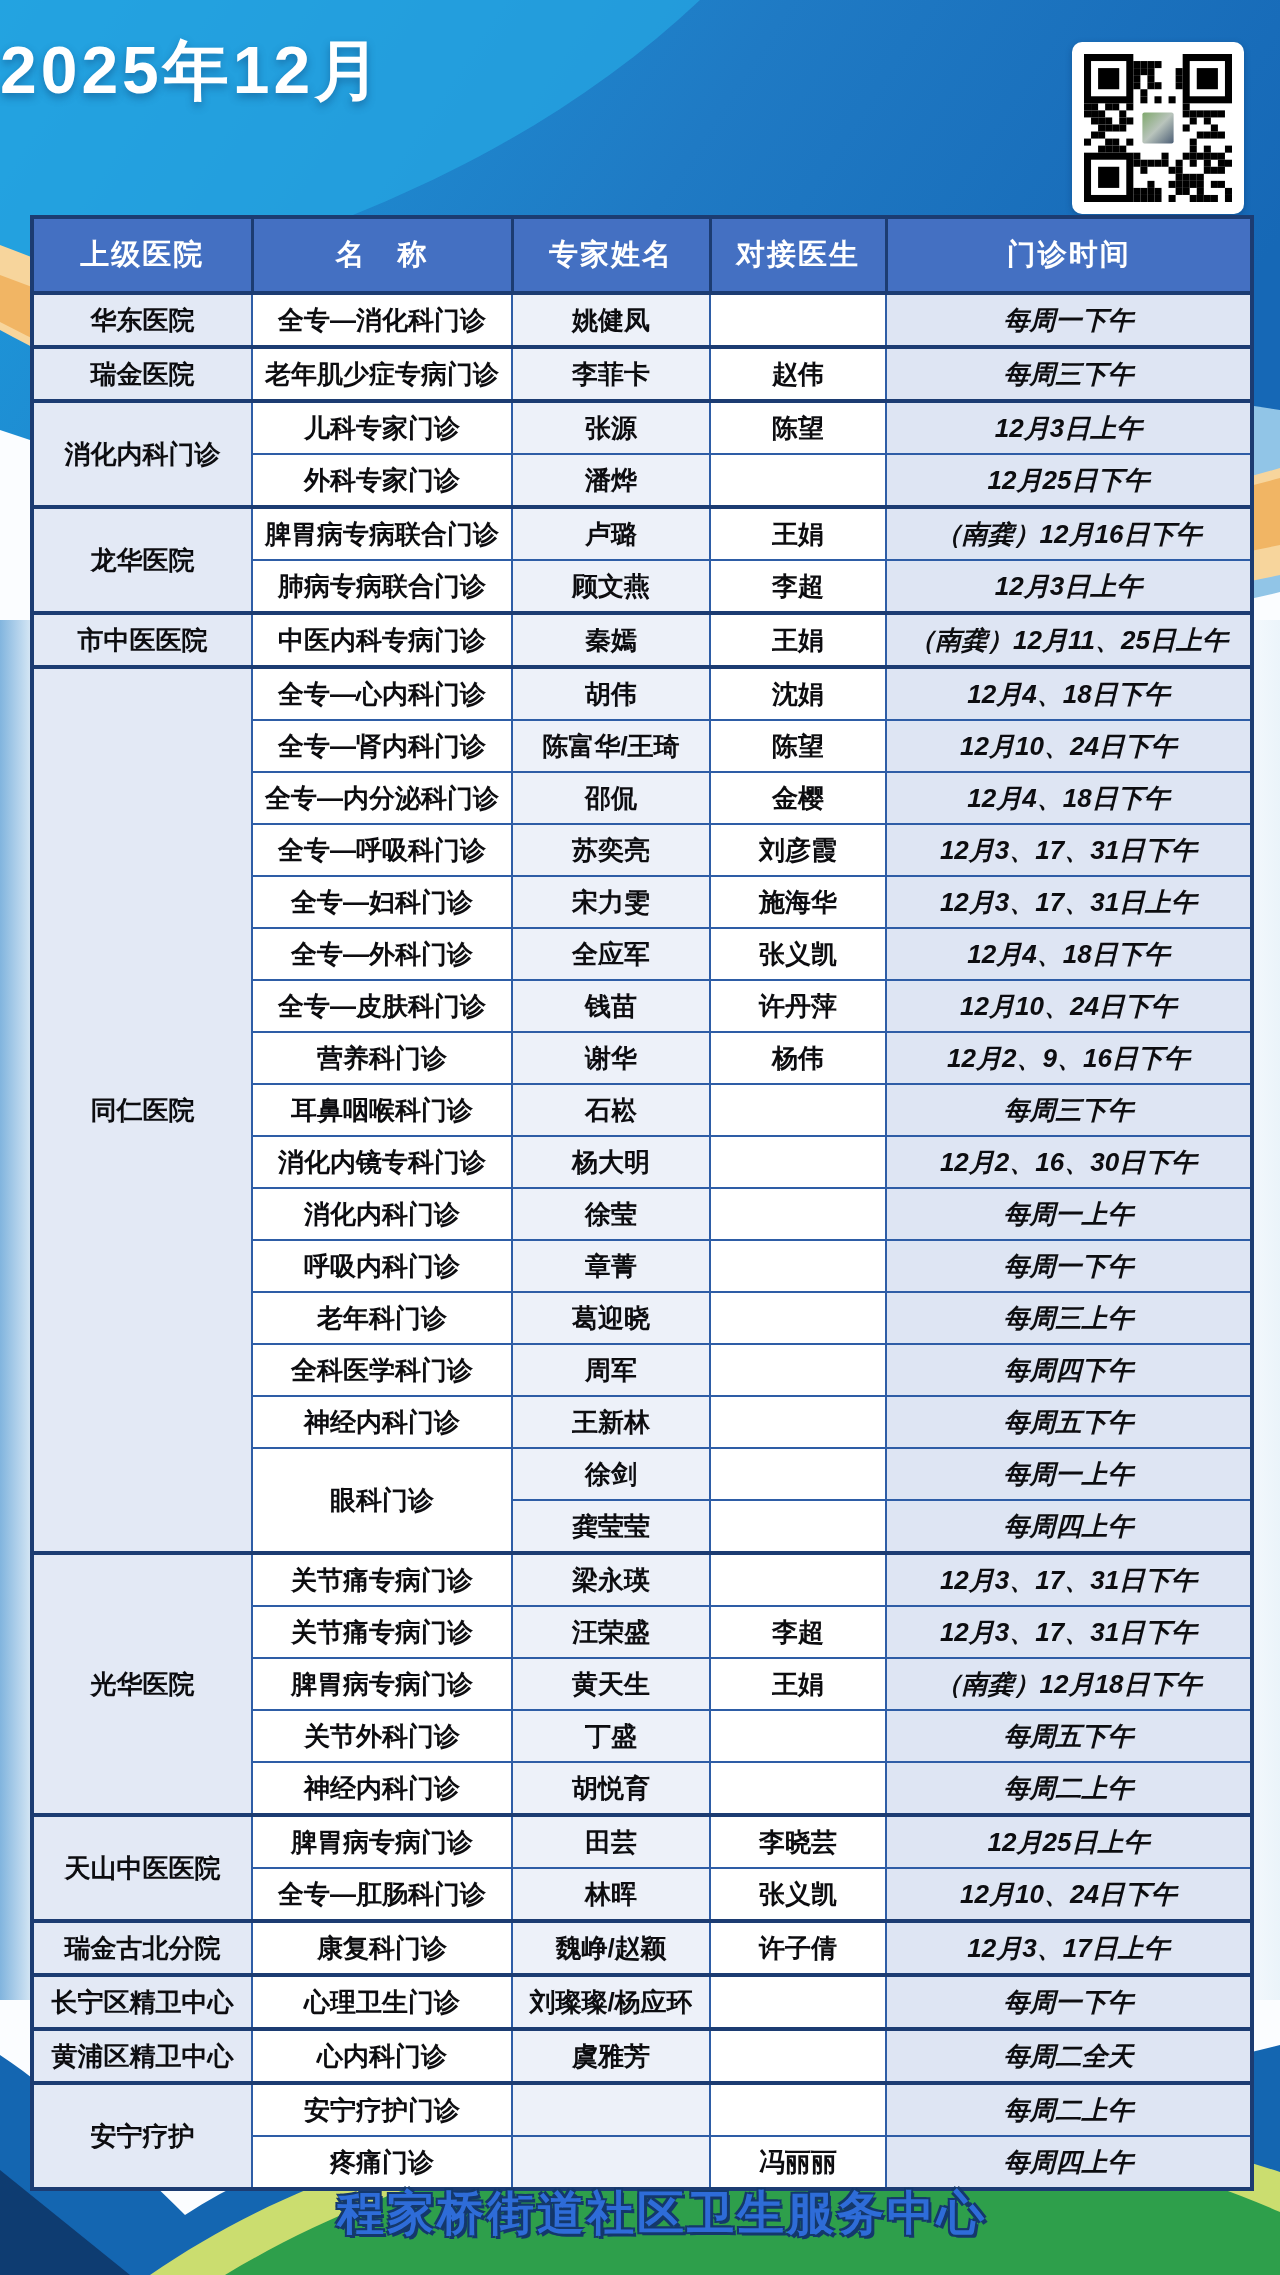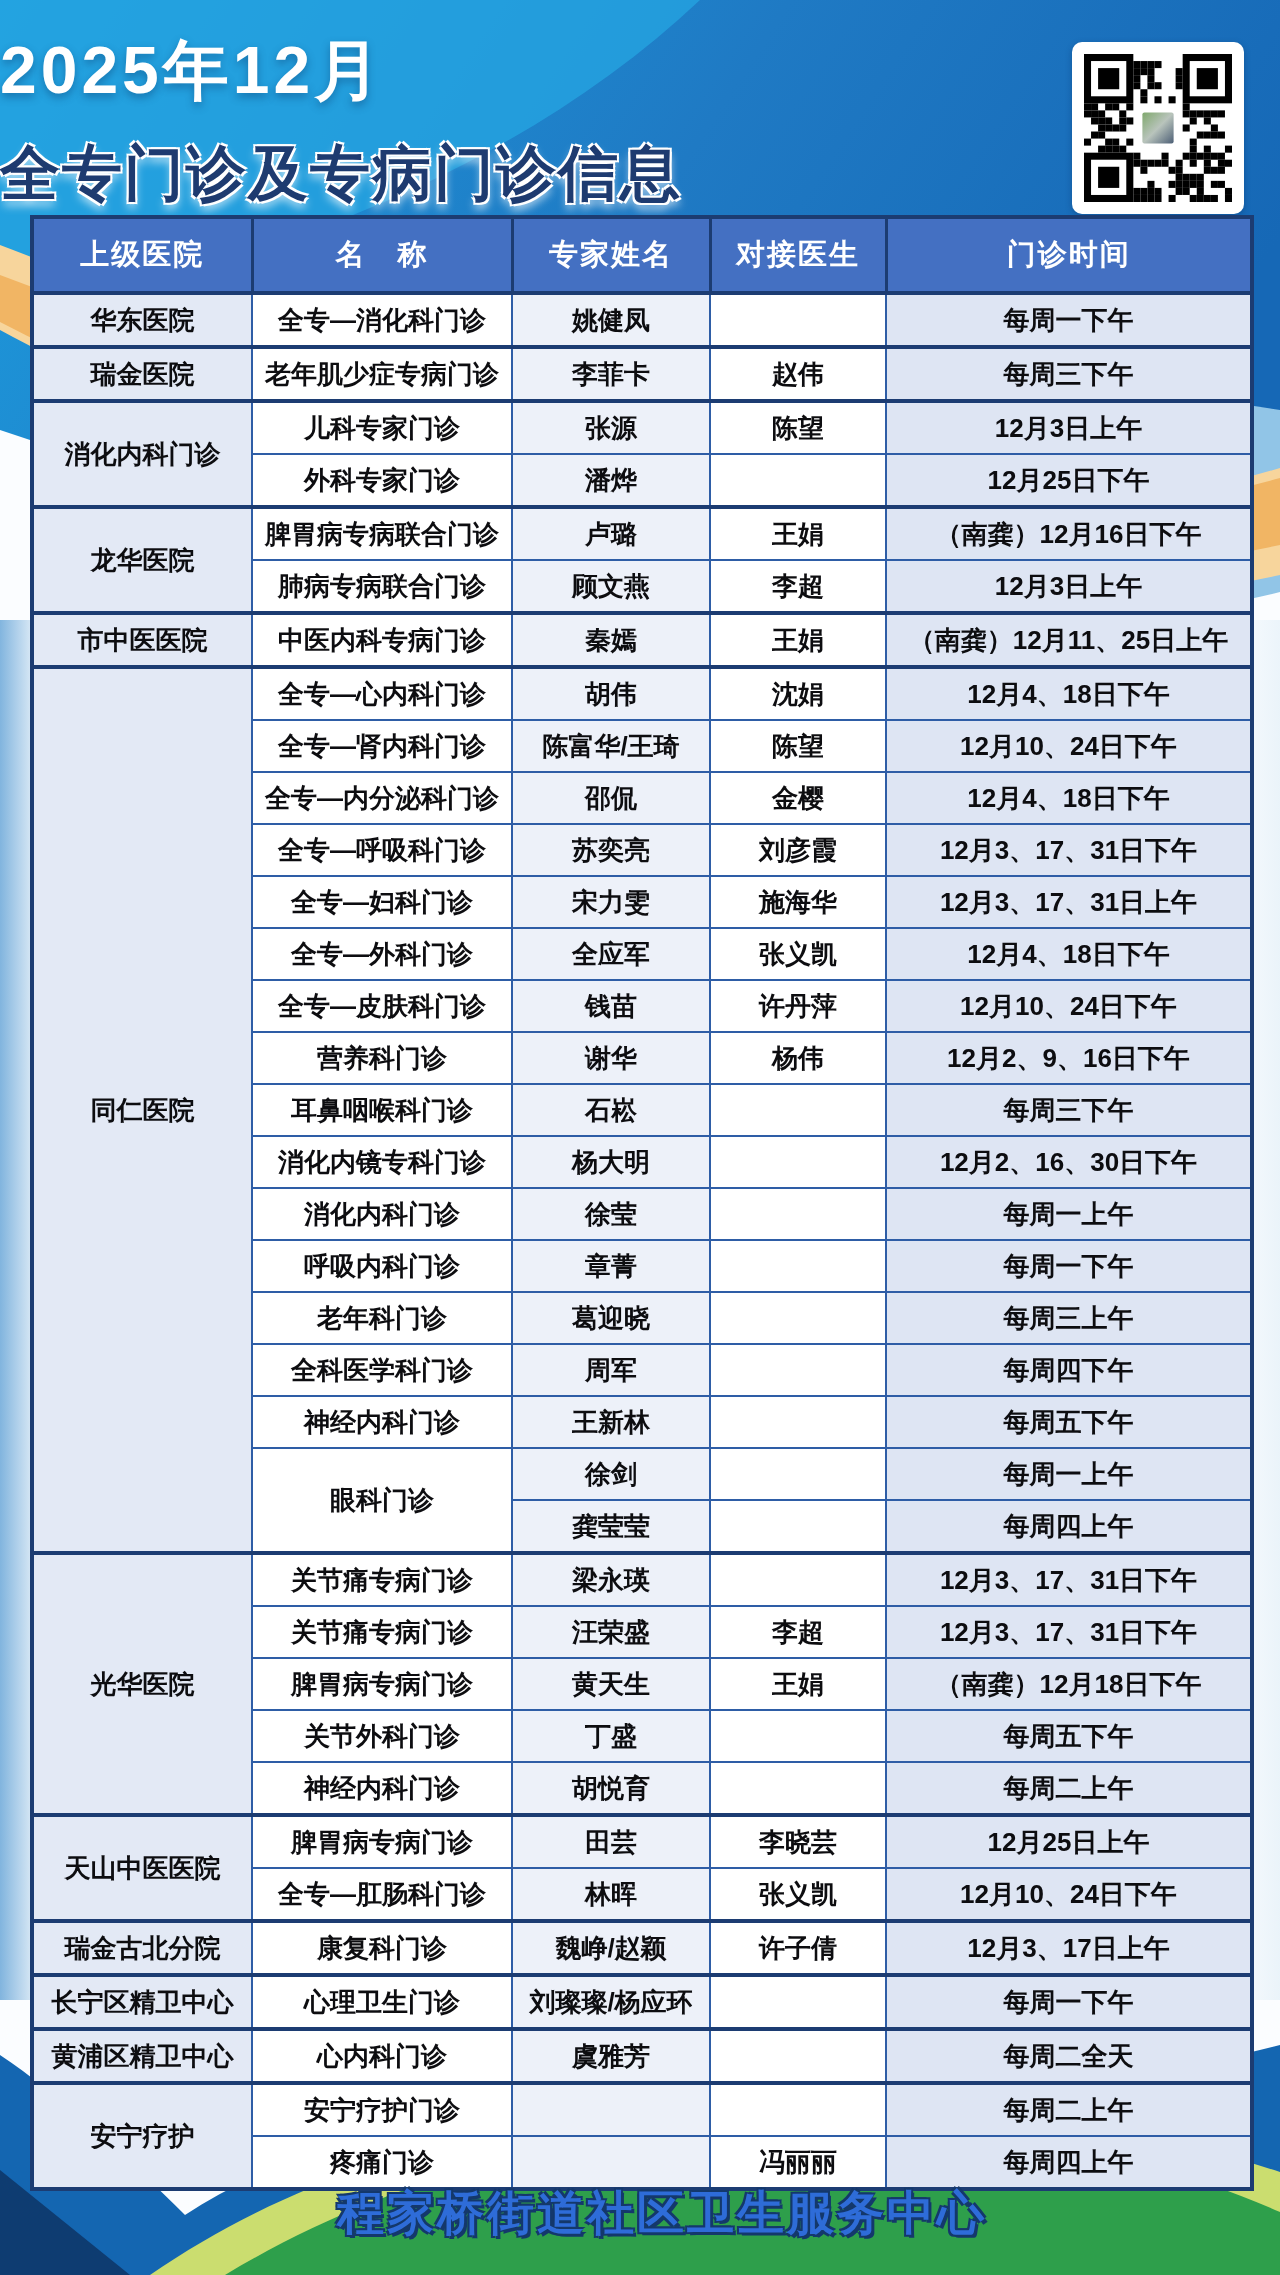--- a/index.html
+++ b/index.html
@@ -39,21 +39,21 @@
   table.sched td{
     border:2px solid var(--grid_border);
     font-size:26px;font-weight:800;color:var(--cell_text);
     text-align:center;vertical-align:middle;height:50px;padding:0 3px;
     white-space:nowrap;line-height:1.1;}
   table.sched tr.group-start td{border-top:4px solid var(--group_border);}
   td.c-h{background:var(--hospital_col_bg);}
   td.c-n{background:var(--name_col_bg);}
   td.c-e{background:var(--expert_col_bg);}
   td.c-l{background:var(--liaison_col_bg);}
-  td.c-t{background:var(--time_col_bg);font-size:25px;}
+  td.c-t{background:var(--time_col_bg);font-size:25px;font-style:italic;}
   
   .footer-line{position:absolute;top:2182px;left:0;width:1280px;text-align:center;z-index:3;
     padding-left:44px;box-sizing:border-box;
     font-size:47px;font-weight:800;letter-spacing:3px;color:var(--footer_color);
     text-shadow:3px 3px 0 var(--footer_outline),-2px -2px 0 var(--footer_outline),
                 2px -2px 0 var(--footer_outline),-2px 2px 0 var(--footer_outline);}
 </style>
 </head>
 <body>
 
@@ -78,21 +78,20 @@
 <svg class="bg-bottom" viewBox="0 0 1280 275" preserveAspectRatio="none">
   <rect x="0" y="0" width="1280" height="275" fill="#FBFDFF"></rect>
   <path d="M0,55 C60,95 130,160 185,215 C330,120 570,80 830,85 C1050,90 1185,70 1280,45 L1280,275 L0,275 Z" fill="#1466B1"></path>
   <path d="M170,275 C340,160 600,105 860,115 C1020,122 1165,155 1280,205 L1280,275 Z" fill="#2E9F4B"></path>
   <path d="M150,275 C330,150 570,95 830,100 C1010,104 1150,130 1280,172 L1280,212 C1150,155 1010,125 840,120 C610,114 390,175 225,275 Z" fill="#CBDD6F"></path>
   <path d="M0,170 L130,275 L0,275 Z" fill="#0E3C71"></path>
 </svg>
 
 <div class="title-wrap">
   <div class="title-month">2025年12月</div>
-  <div class="title-main">全专门诊及专病门诊信息</div>
 </div>
 
 <div class="qr-box">
   <svg id="qr-svg" width="148" height="148" viewBox="0 0 147 147">
     <defs>
       <linearGradient id="gPhoto" x1="0" y1="0" x2="1" y2="1">
         <stop offset="0" stop-color="#7FA86C"></stop>
         <stop offset="0.5" stop-color="#B9C4BC"></stop>
         <stop offset="1" stop-color="#4C5E75"></stop>
       </linearGradient>

